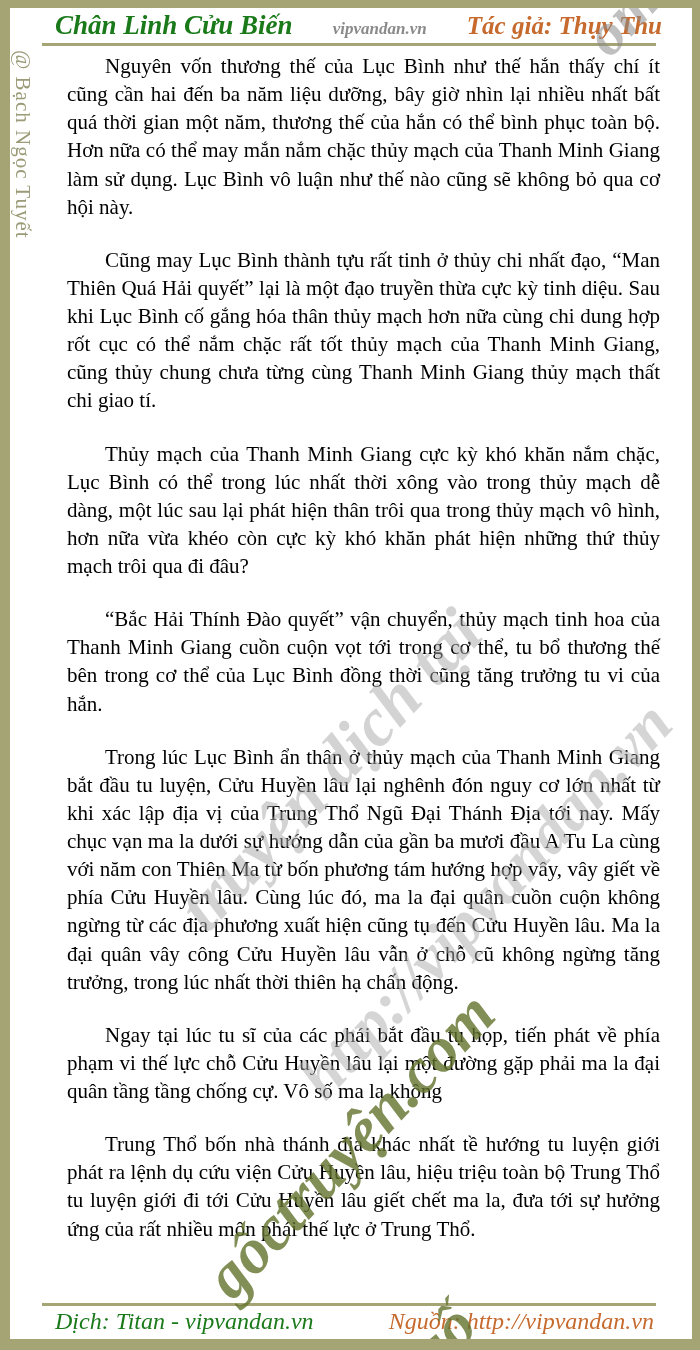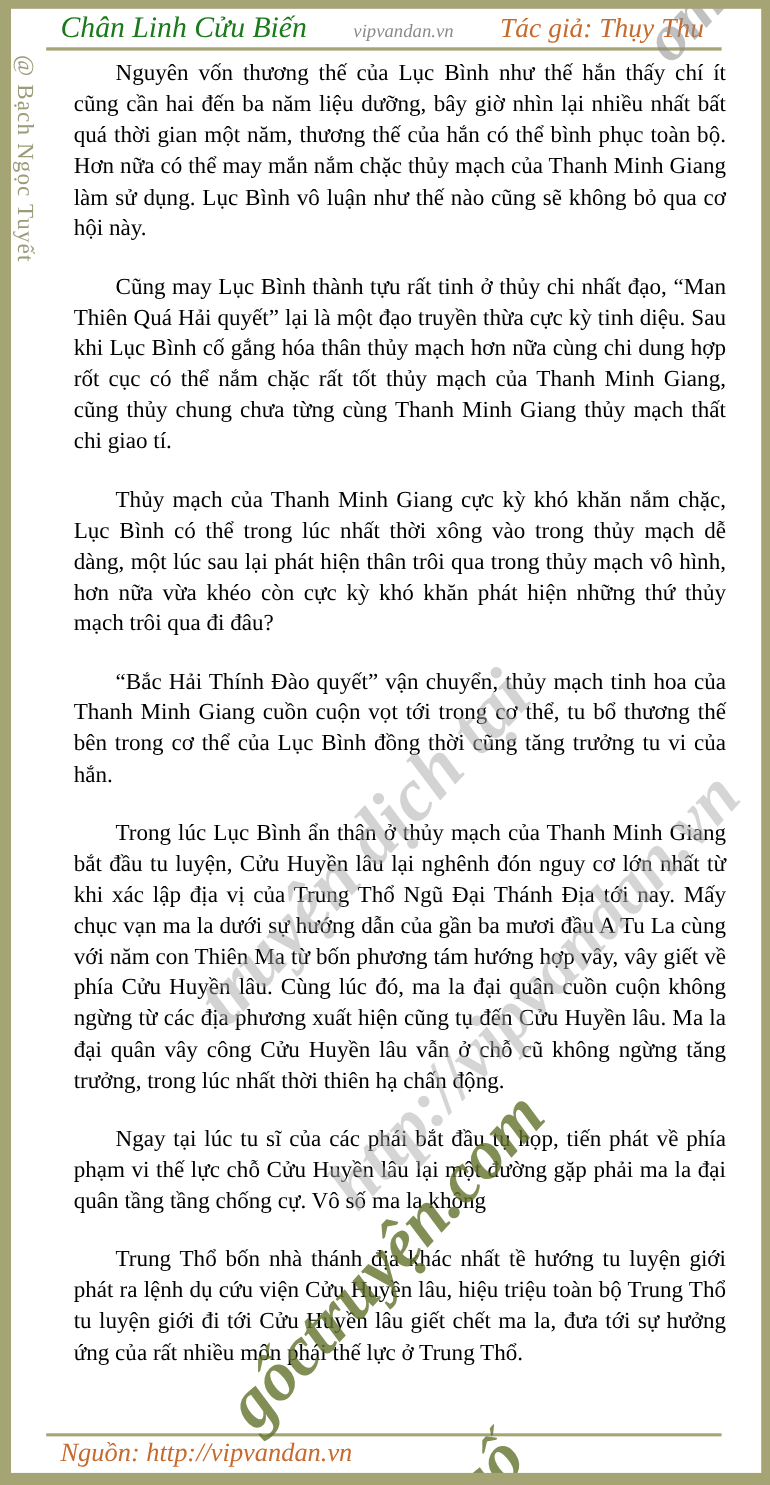--- a/index.html
+++ b/index.html
@@ -9,21 +9,21 @@
   
   .bar{position:absolute;background:#a5a474;z-index:30;}
   .bar-top{left:0;top:0;width:700px;height:8px;}
   .bar-left{left:0;top:0;width:10px;height:1350px;}
   .bar-right{right:0;top:0;width:8px;height:1350px;}
   .bar-bottom{left:0;bottom:0;width:700px;height:11px;}
 
   
   .header{position:absolute;left:10px;top:8px;width:682px;height:36px;
           display:flex;justify-content:space-between;align-items:baseline;
-          padding:2px 52px 0 45px;box-sizing:border-box;font-style:italic;z-index:5;}
+          padding:2px 30px 0 45px;box-sizing:border-box;font-style:italic;z-index:5;font-weight:bold;}
   .header .title{color:#1a7a1a;font-size:27px;}
   .header .site{color:#8a8a8a;font-size:17px;}
   .header .author{color:#c66a2e;font-size:25px;}
   .rule{position:absolute;left:42px;width:614px;height:3px;background:#a5a474;z-index:5;}
   .rule-top{top:43px;}
   .rule-bottom{top:1303px;}
 
   
   .sidebar-credit{position:absolute;left:10px;top:50px;height:230px;
     writing-mode:vertical-rl;color:#9b9b78;font-size:21px;letter-spacing:1px;z-index:5;}
@@ -87,16 +87,17 @@
   <div class="wm-layer">
     <div class="wm wm-gray1">truyện dịch tại</div>
     <div class="wm wm-gray2">http://vipvandan.vn</div>
     <div class="wm wm-green">gốctruyện.com</div>
     <div class="wm wm-green2">gố</div>
     <div class="wm wm-gray3">om</div>
   </div>
 
   <div class="rule rule-bottom"></div>
   <div class="footer">
+    <span class="translator">Dịch: Titan - vipvandan.vn</span>
     <span class="source">Nguồn: http://vipvandan.vn</span>
   </div>
 
 </div>
 
 </body></html>

